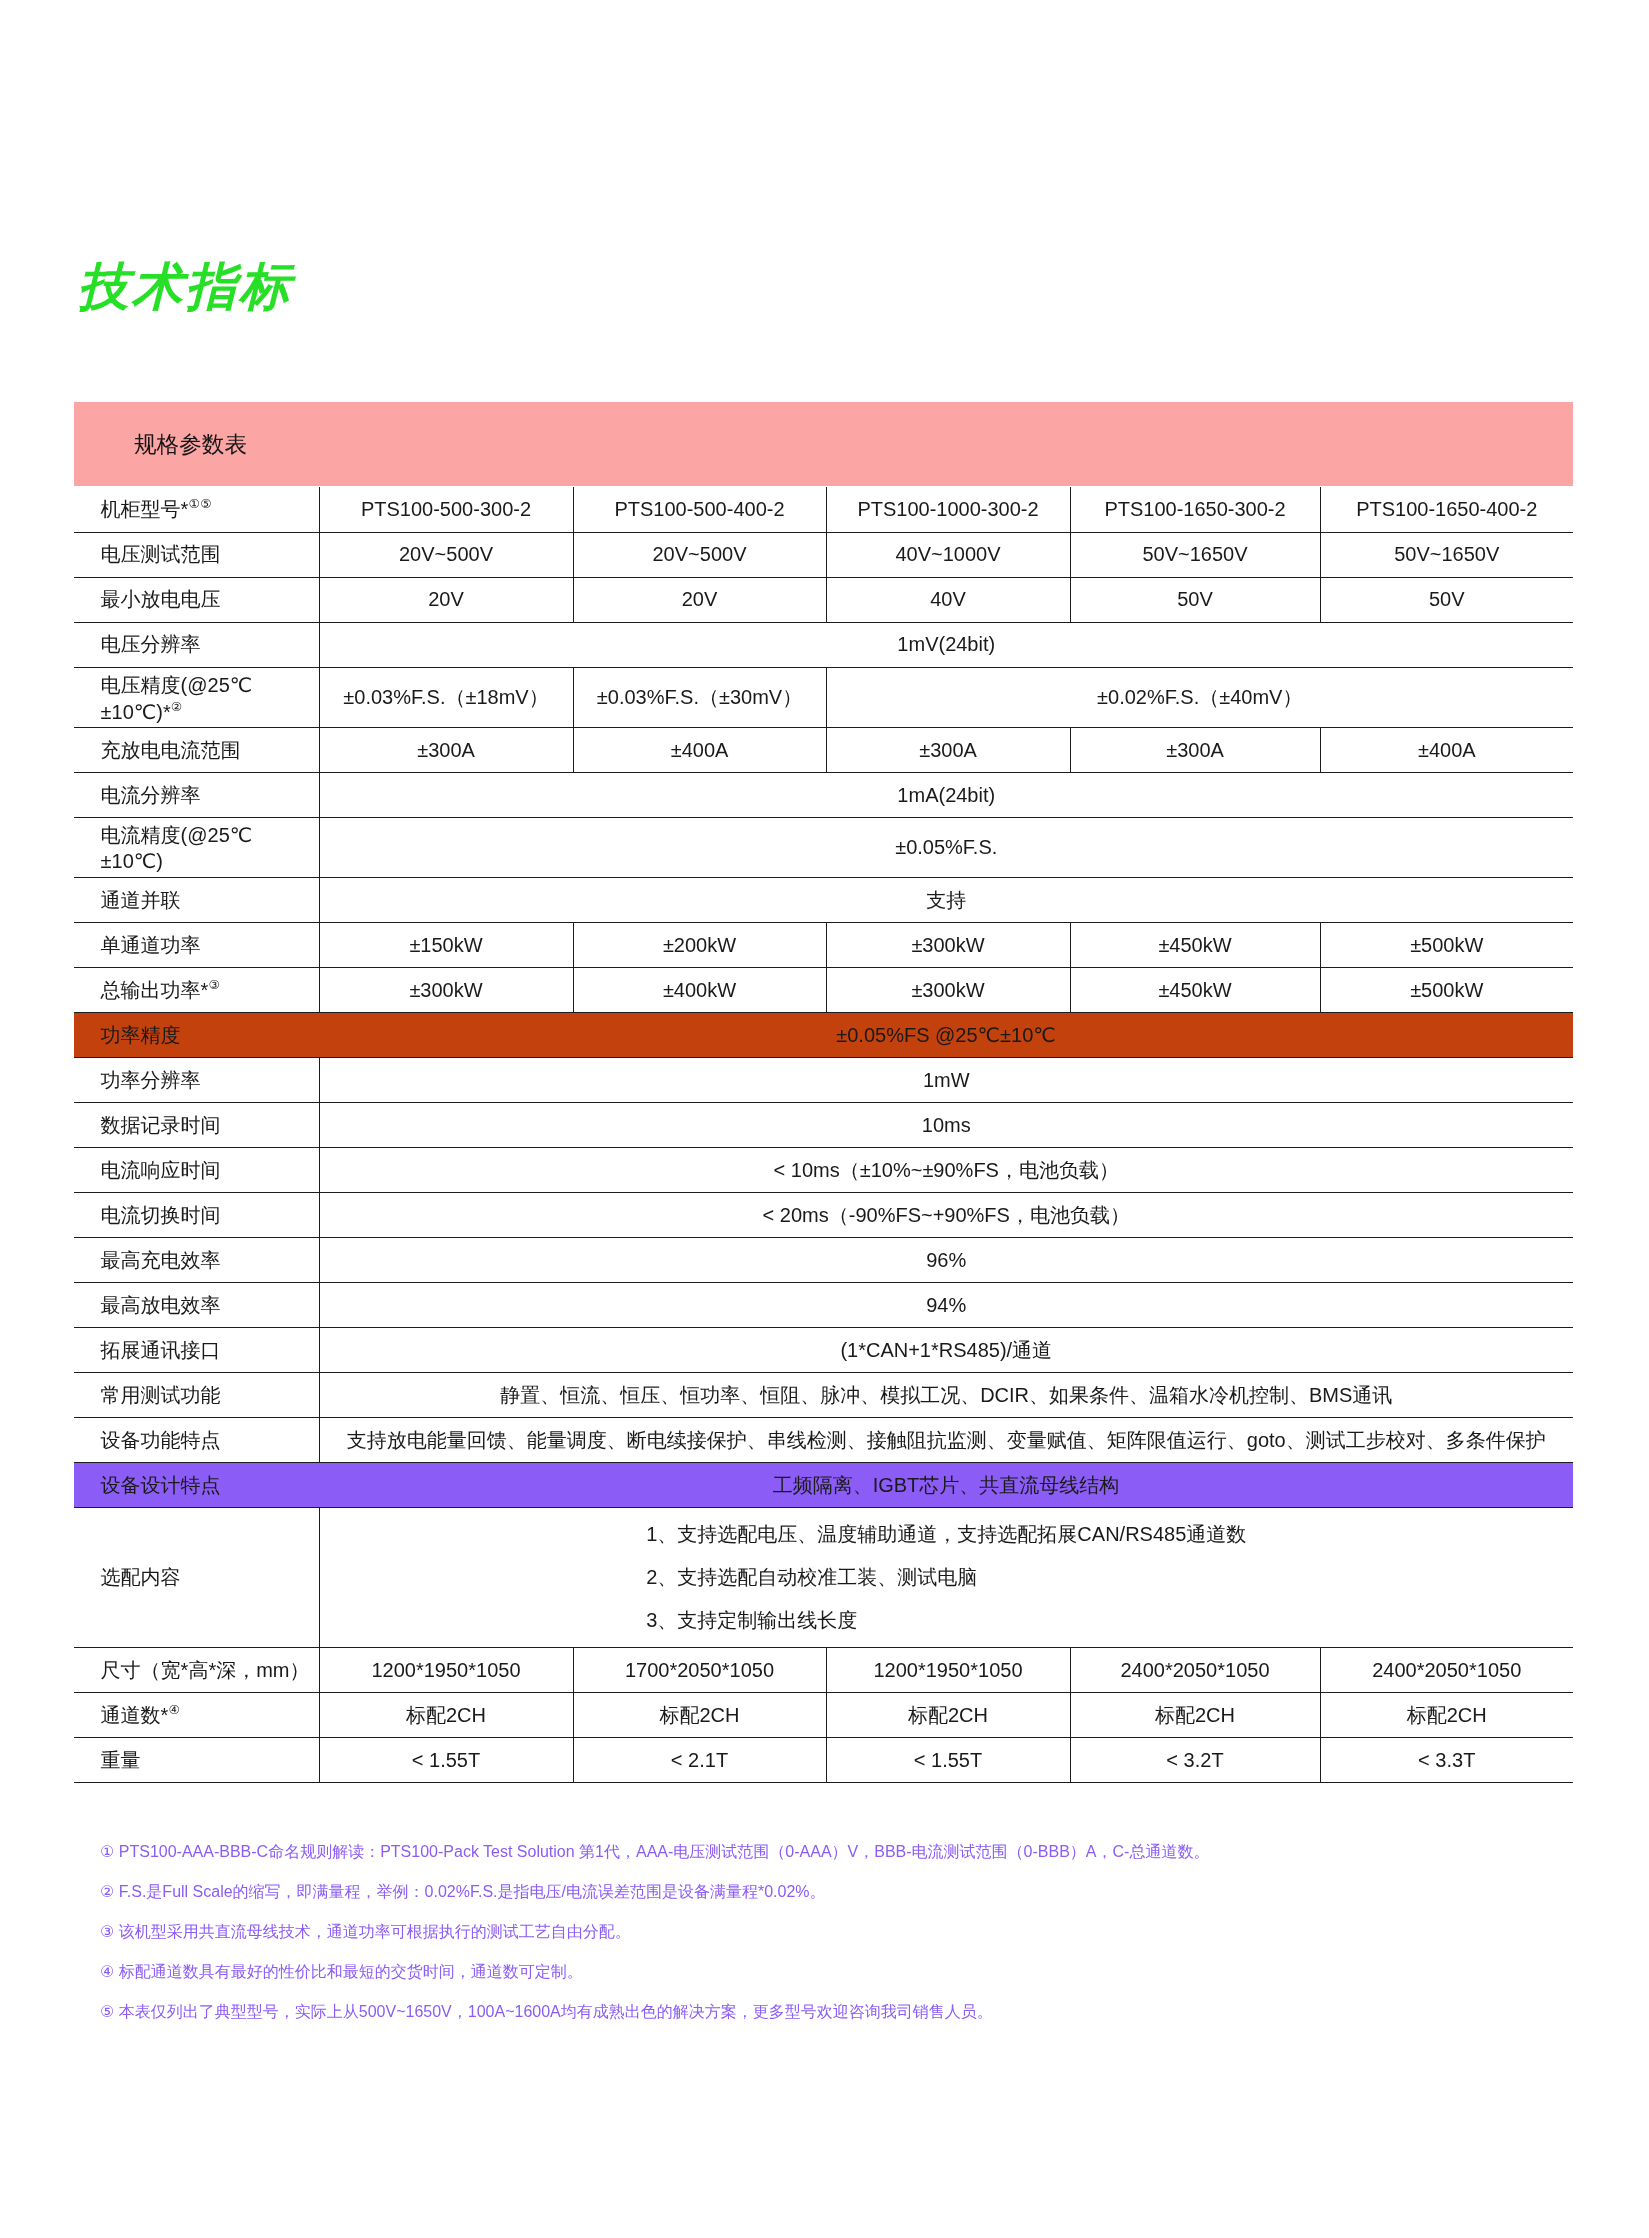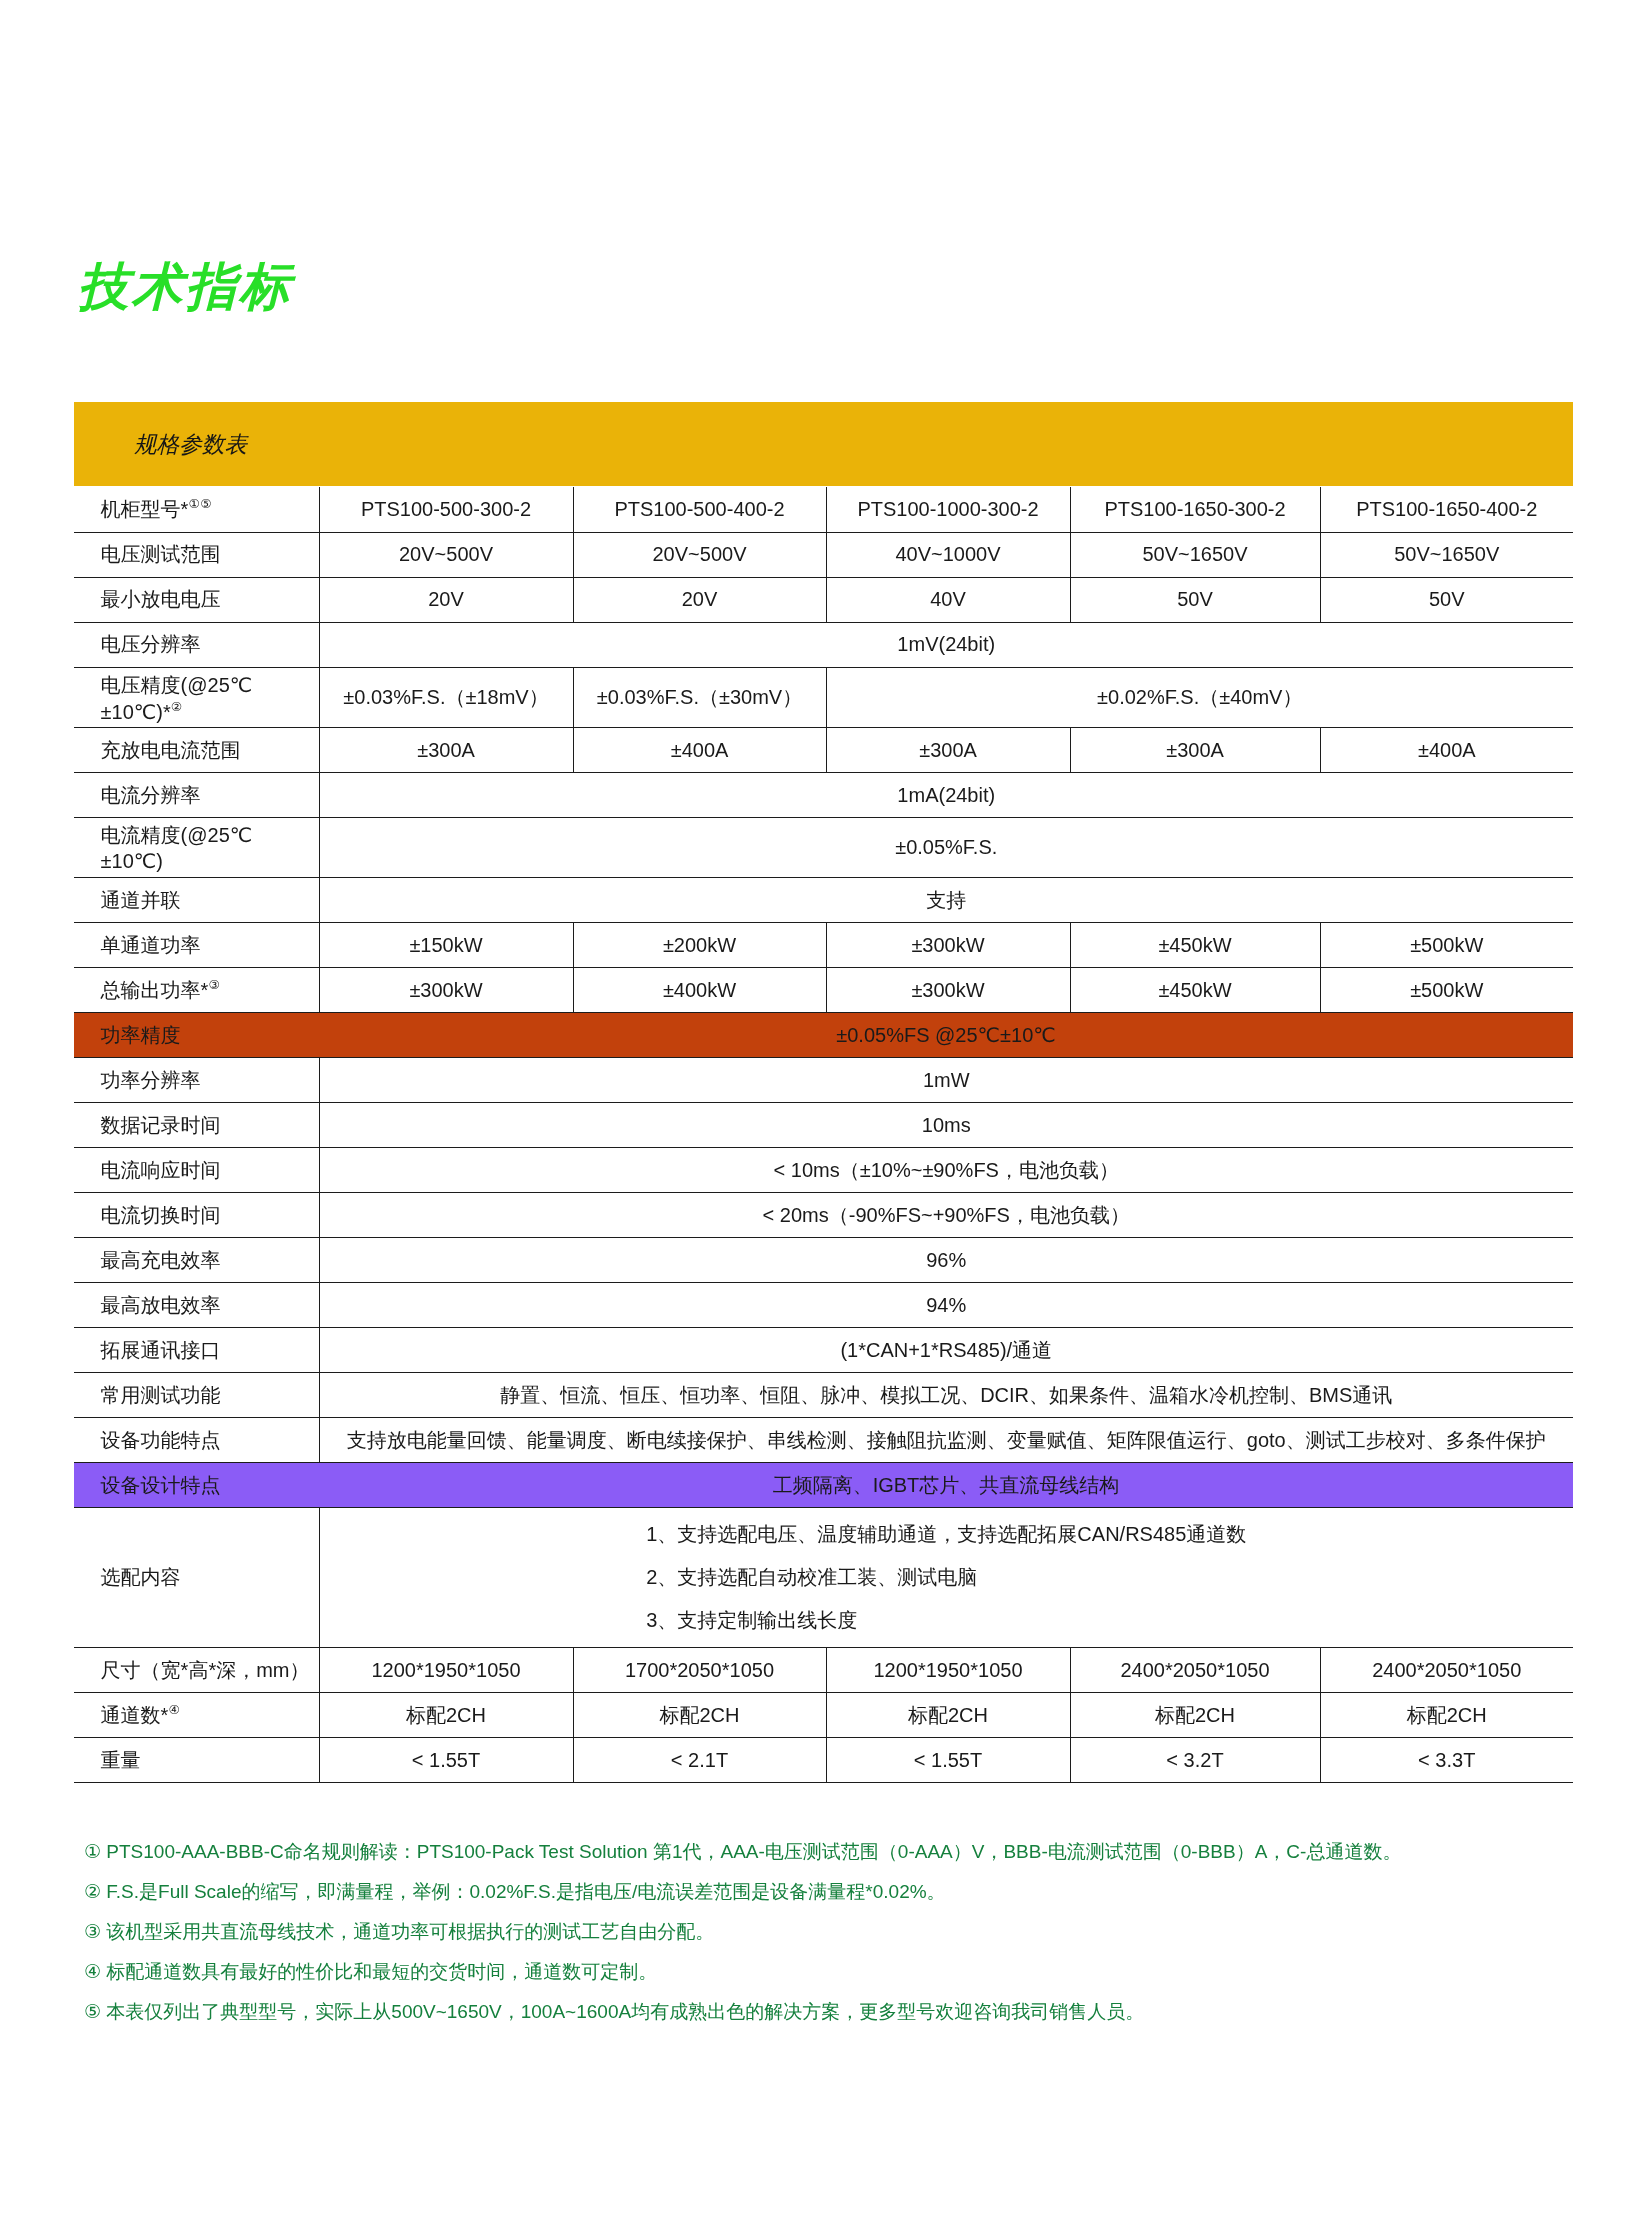--- a/index.html
+++ b/index.html
@@ -57,35 +57,35 @@
   table.spec-table tr.gray{background:#c9c9c9;}
   table.spec-table tr.gray td{border-right:none;}
   .opt-block{
     display:inline-block;text-align:left;
   }
   .opt-block div{
     line-height:43px;
     white-space:nowrap;
   }
   .footnotes{
-    position:absolute;left:84px;top:1832px;width:1483px;
-    font-size:19px;color:#15803d;
+    position:absolute;left:100px;top:1832px;width:1483px;
+    font-size:16px;color:#8b5cf6;
   }
   .footnotes p{
     margin:0;line-height:40px;white-space:nowrap;
   }
 </style>
 </head>
 <body>
 
 <div class="page">
 
   <h1 class="title" style="color: rgb(40, 223, 40);">技术指标</h1>
 
-  <div class="caption-bar" style="background: #eab308; font-style: italic;">
+  <div class="caption-bar" style="background: #fca5a5;">
     <span>规格参数表</span>
   </div>
 
   <table class="spec-table">
     <colgroup>
       <col style="width:245px">
       <col style="width:254px">
       <col style="width:253px">
       <col style="width:244px">
       <col style="width:250px">

